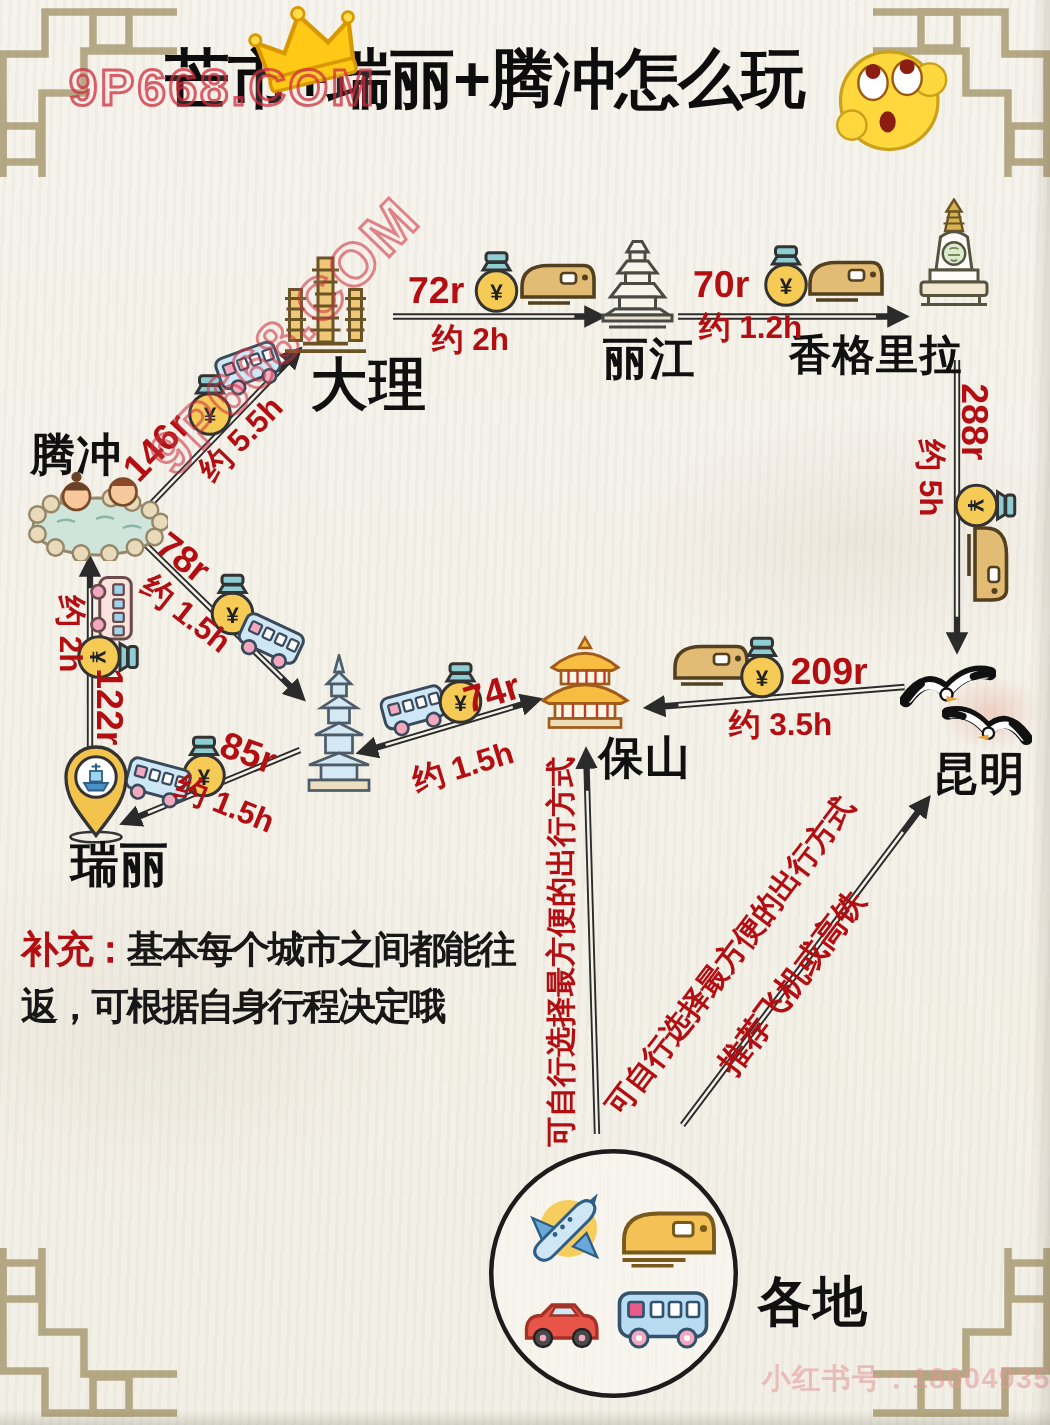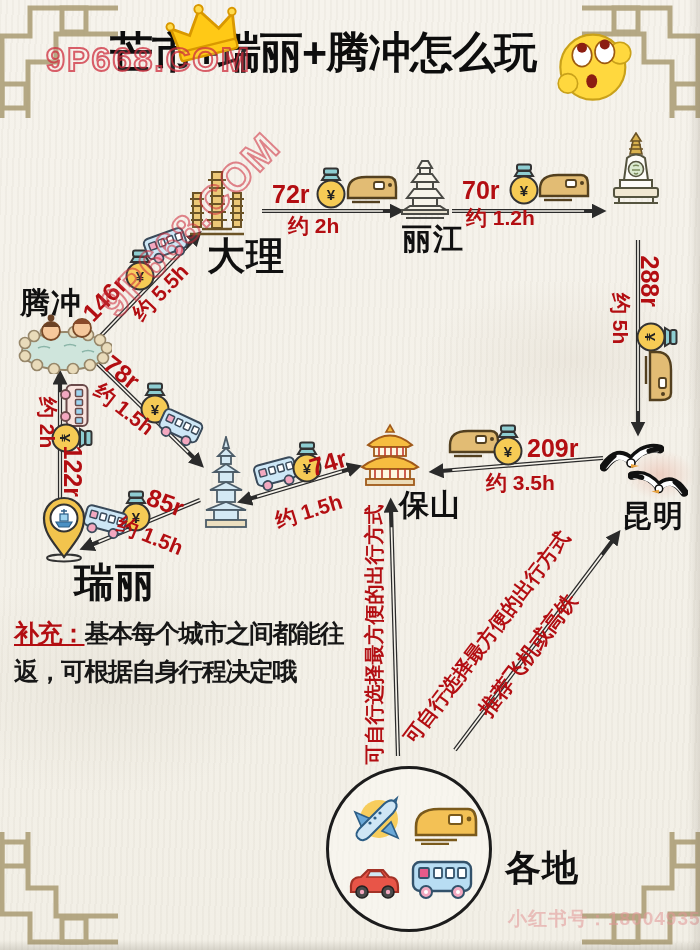--- a/index.html
+++ b/index.html
@@ -19,21 +19,21 @@
   .nlabel{font-weight:900;color:#101010;z-index:4;white-space:nowrap;font-size:30px;letter-spacing:1px;}
   .price{color:var(--red);font-weight:900;font-size:25px;z-index:4;white-space:nowrap;}
   .dur{color:var(--red);font-weight:900;font-size:21px;z-index:4;white-space:nowrap;}
   .rnote{color:var(--red);font-weight:900;font-size:20px;z-index:4;white-space:nowrap;text-align:center;}
   .wm{color:rgba(255,240,240,0.12);-webkit-text-stroke:2px rgba(205,44,60,0.75);
       font-weight:900;z-index:8;white-space:nowrap;letter-spacing:2px;}
   .icon{z-index:2;}
   .corner{width:122px;height:122px;opacity:.8;z-index:0;}
   .notes{width:334px;color:#171717;font-weight:800;font-size:25px;line-height:38px;letter-spacing:-1.5px;z-index:3;}
   .notes p{margin:0;}
-  .notes .rl{color:var(--red);text-decoration:underline;}
+  .notes .rl{color:var(--red);}
   .hub{width:160px;height:160px;border:3.5px solid #1c1c1c;border-radius:50%;
        background:rgba(252,250,244,0.55);z-index:2;}
   .xhs{color:rgba(225,150,150,0.55);font-size:19px;font-weight:700;letter-spacing:1px;z-index:2;white-space:nowrap;}
   svg{display:block;}
   .edge{width:12px;height:950px;right:0;top:0;background:linear-gradient(90deg,rgba(0,0,0,0) ,rgba(120,110,95,0.18));z-index:7;}
   .bedge{left:0;bottom:0;width:700px;height:10px;background:linear-gradient(rgba(0,0,0,0),rgba(90,85,70,0.18));z-index:7;}
 </style>
 </head>
 <body>
 
@@ -172,20 +172,21 @@
       <path d="M26 1 L21 9 H31 Z M23 9 L20 22 H32 L29 9 Z" fill="#d9b24e" stroke="#6b5326" stroke-width="1.6"></path>
       <path d="M19 17 H33 M21 13 H31" stroke="#6b5326" stroke-width="1.4"></path>
       <path d="M17 26 Q26 19 35 26 L38 48 H14 Z" fill="#fdfcf8" stroke="#55543f" stroke-width="2"></path>
       <circle cx="26" cy="37" r="7.5" fill="#dcead0" stroke="#55543f" stroke-width="1.6"></circle>
       <path d="M23 34 Q26 32.5 29 34 M22 38 H30 M24 41 Q26 43 28 41" stroke="#7a8a5a" stroke-width="1.3" fill="none"></path>
       <rect x="10" y="48" width="32" height="8" fill="#fdfcf8" stroke="#55543f" stroke-width="2"></rect>
       <rect x="4" y="56" width="44" height="9" rx="2" fill="#f1e8d2" stroke="#55543f" stroke-width="2"></rect>
       <path d="M9 65 V71 M43 65 V71 M4 71 H48" stroke="#55543f" stroke-width="2" fill="none"></path>
     </svg>
   </div>
+  <div class="abs nlabel" style="left:526px;top:218px;font-size:28px">香格里拉</div>
 
   <div class="abs nlabel" style="left:20px;top:283px">腾冲</div>
   <div class="abs icon" style="left:18px;top:310px">
     <svg width="94" height="64" viewBox="0 0 94 64">
       <ellipse cx="47" cy="41" rx="43" ry="19" fill="#cfe5dc" stroke="#97876a" stroke-width="2"></ellipse>
       <g fill="#e9dbba" stroke="#97876a" stroke-width="1.6">
         <circle cx="7" cy="33" r="5.5"></circle>
           <circle cx="16" cy="26" r="5.5"></circle>
           <circle cx="28" cy="22" r="5.5"></circle>
         <circle cx="56" cy="22" r="5.5"></circle>
@@ -228,21 +229,21 @@
   <div class="abs icon" style="left:40px;top:494px;z-index:3">
     <svg width="48" height="70" viewBox="0 0 48 70">
       <ellipse cx="24" cy="64" rx="17" ry="3.5" fill="none" stroke="#333" stroke-width="1.8"></ellipse>
       <path d="M24 63 C11 46 4 38 4 24 A20 20 0 1 1 44 24 C44 38 37 46 24 63 Z" fill="#f2c44d" stroke="#333" stroke-width="2.2"></path>
       <circle cx="24" cy="24" r="13.5" fill="#fff" stroke="#333" stroke-width="2"></circle>
       <path d="M16 28 H32 L29 33 H19 Z" fill="#4a90c4" stroke="#2d5e86" stroke-width="1.2"></path>
       <rect x="20" y="20" width="8" height="7" fill="#9fd4ef" stroke="#2d5e86" stroke-width="1.2"></rect>
       <path d="M24 20 V15 M21 17 H27" stroke="#2d5e86" stroke-width="1.4"></path>
     </svg>
   </div>
-  <div class="abs nlabel" style="left:74px;top:555px;font-size:40px">瑞丽</div>
+  <div class="abs nlabel" style="left:47px;top:555px;font-size:32px">瑞丽</div>
 
   <div class="abs icon" style="left:358px;top:423px">
     <svg width="64" height="64" viewBox="0 0 64 64">
       <path d="M32 2 L36 9 H28 Z" fill="#f2b63c" stroke="#a05a1a" stroke-width="1.6"></path>
       <path d="M10 22 Q32 3 54 22 L50 24 H14 Z" fill="#f6bd40" stroke="#a05a1a" stroke-width="2"></path>
       <rect x="16" y="24" width="32" height="9" fill="#fdf6e2" stroke="#a05a1a" stroke-width="1.8"></rect>
       <path d="M21 24 V33 M27 24 V33 M33 24 V33 M39 24 V33 M45 24 V33" stroke="#c0392b" stroke-width="1.6"></path>
       <path d="M4 44 Q32 23 60 44 L56 46 H8 Z" fill="#f6bd40" stroke="#a05a1a" stroke-width="2"></path>
       <rect x="12" y="46" width="40" height="10" fill="#fdf6e2" stroke="#a05a1a" stroke-width="1.8"></rect>
       <path d="M17 46 V56 M24 46 V56 M32 46 V56 M40 46 V56 M47 46 V56" stroke="#c0392b" stroke-width="1.6"></path>

